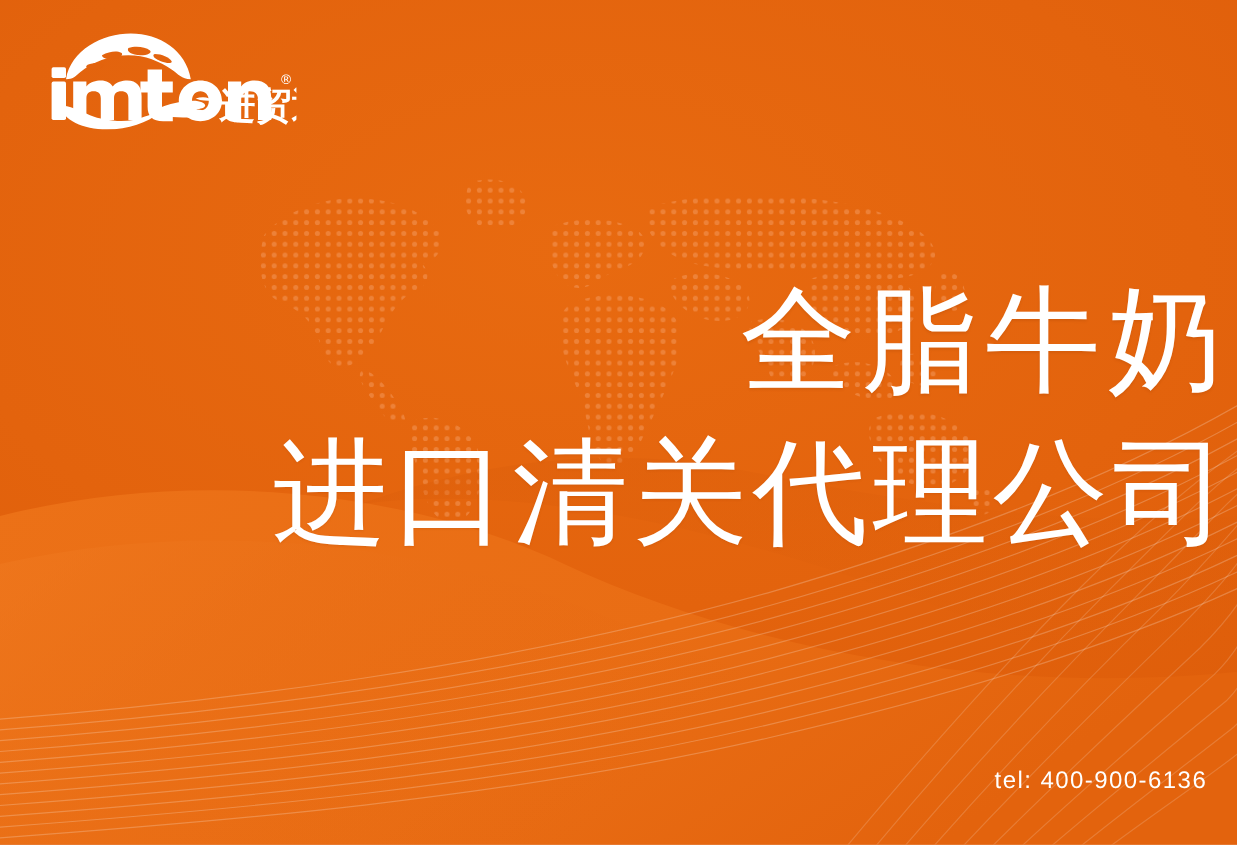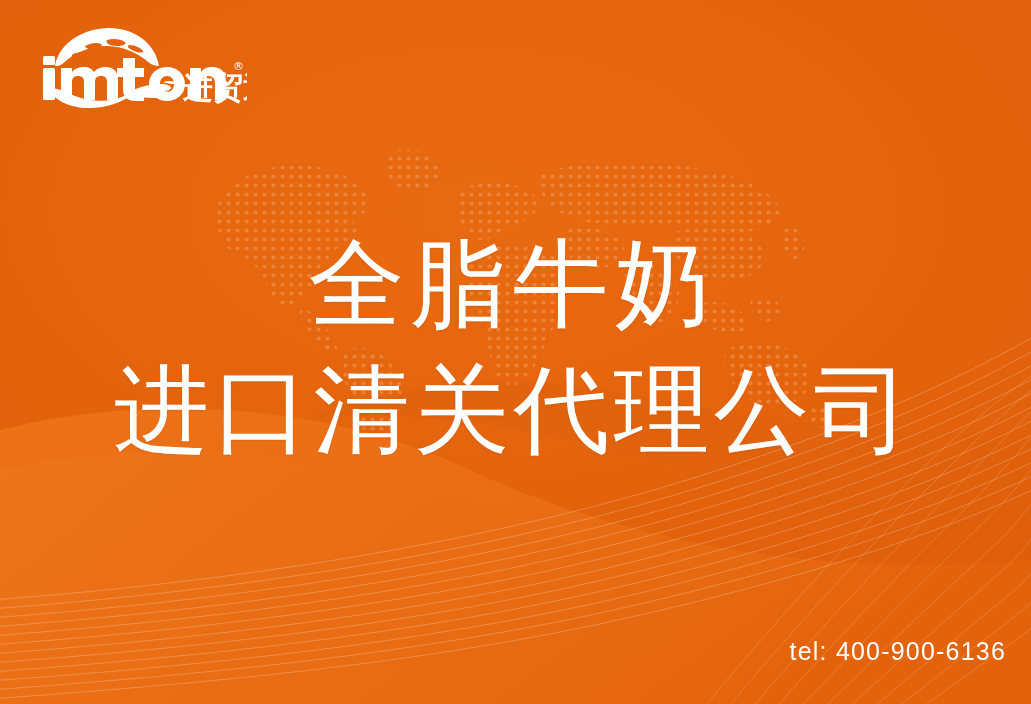--- a/index.html
+++ b/index.html
@@ -70,41 +70,42 @@
     text-align: center;
     color: #ffffff;
   }
   .hl-line {
     display: block;
     font-family: "DejaVu Sans", "Liberation Sans", sans-serif;
     font-weight: 400;
     color: #ffffff;
     white-space: nowrap;
     text-shadow: 0 1px 2px rgba(150,60,0,.18);
+    text-align: right;
   }
   .hl-line-1 {
     font-size: 96px;
     line-height: 112px;
     letter-spacing: 6px;
     padding-right: 6px;
   }
   .hl-line-2 {
     font-size: 96px;
     line-height: 112px;
     letter-spacing: 4px;
     padding-right: 4px;
     margin-top: 14px;
   }
 
   
   #phone {
     position: absolute;
     right: 25px;
     top: 636px;
-    font-size: 25px;
+    font-size: 20px;
     line-height: 30px;
     letter-spacing: 1.2px;
     color: #ffffff;
     white-space: nowrap;
     font-family: "Liberation Sans", "DejaVu Sans", sans-serif;
   }
 </style>
 </head>
 <body>
 

